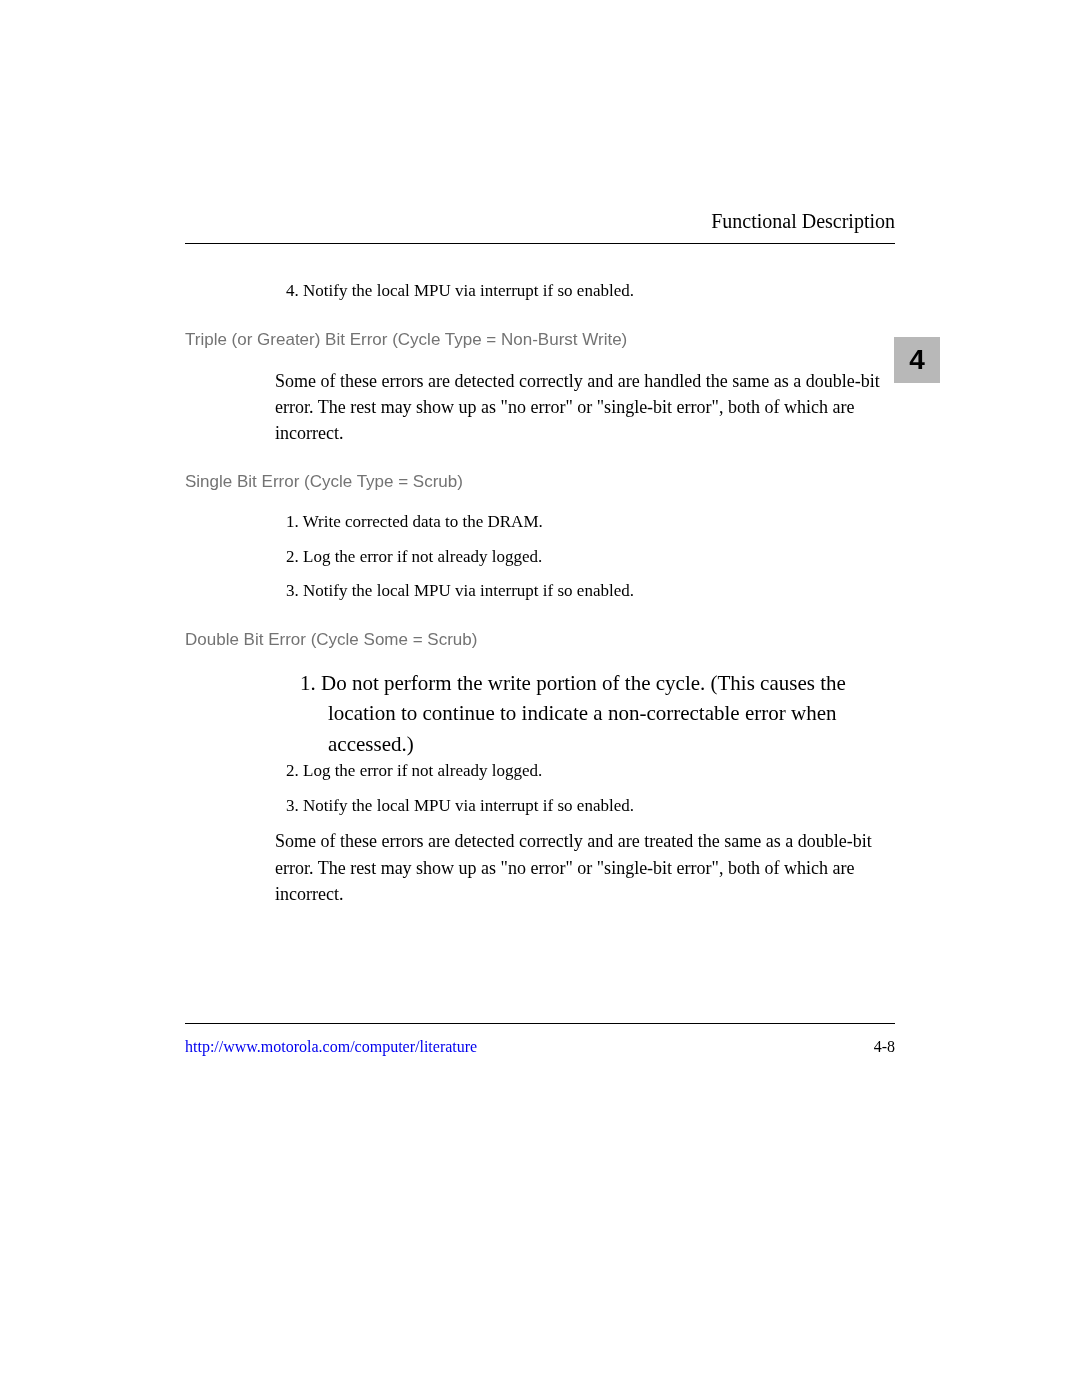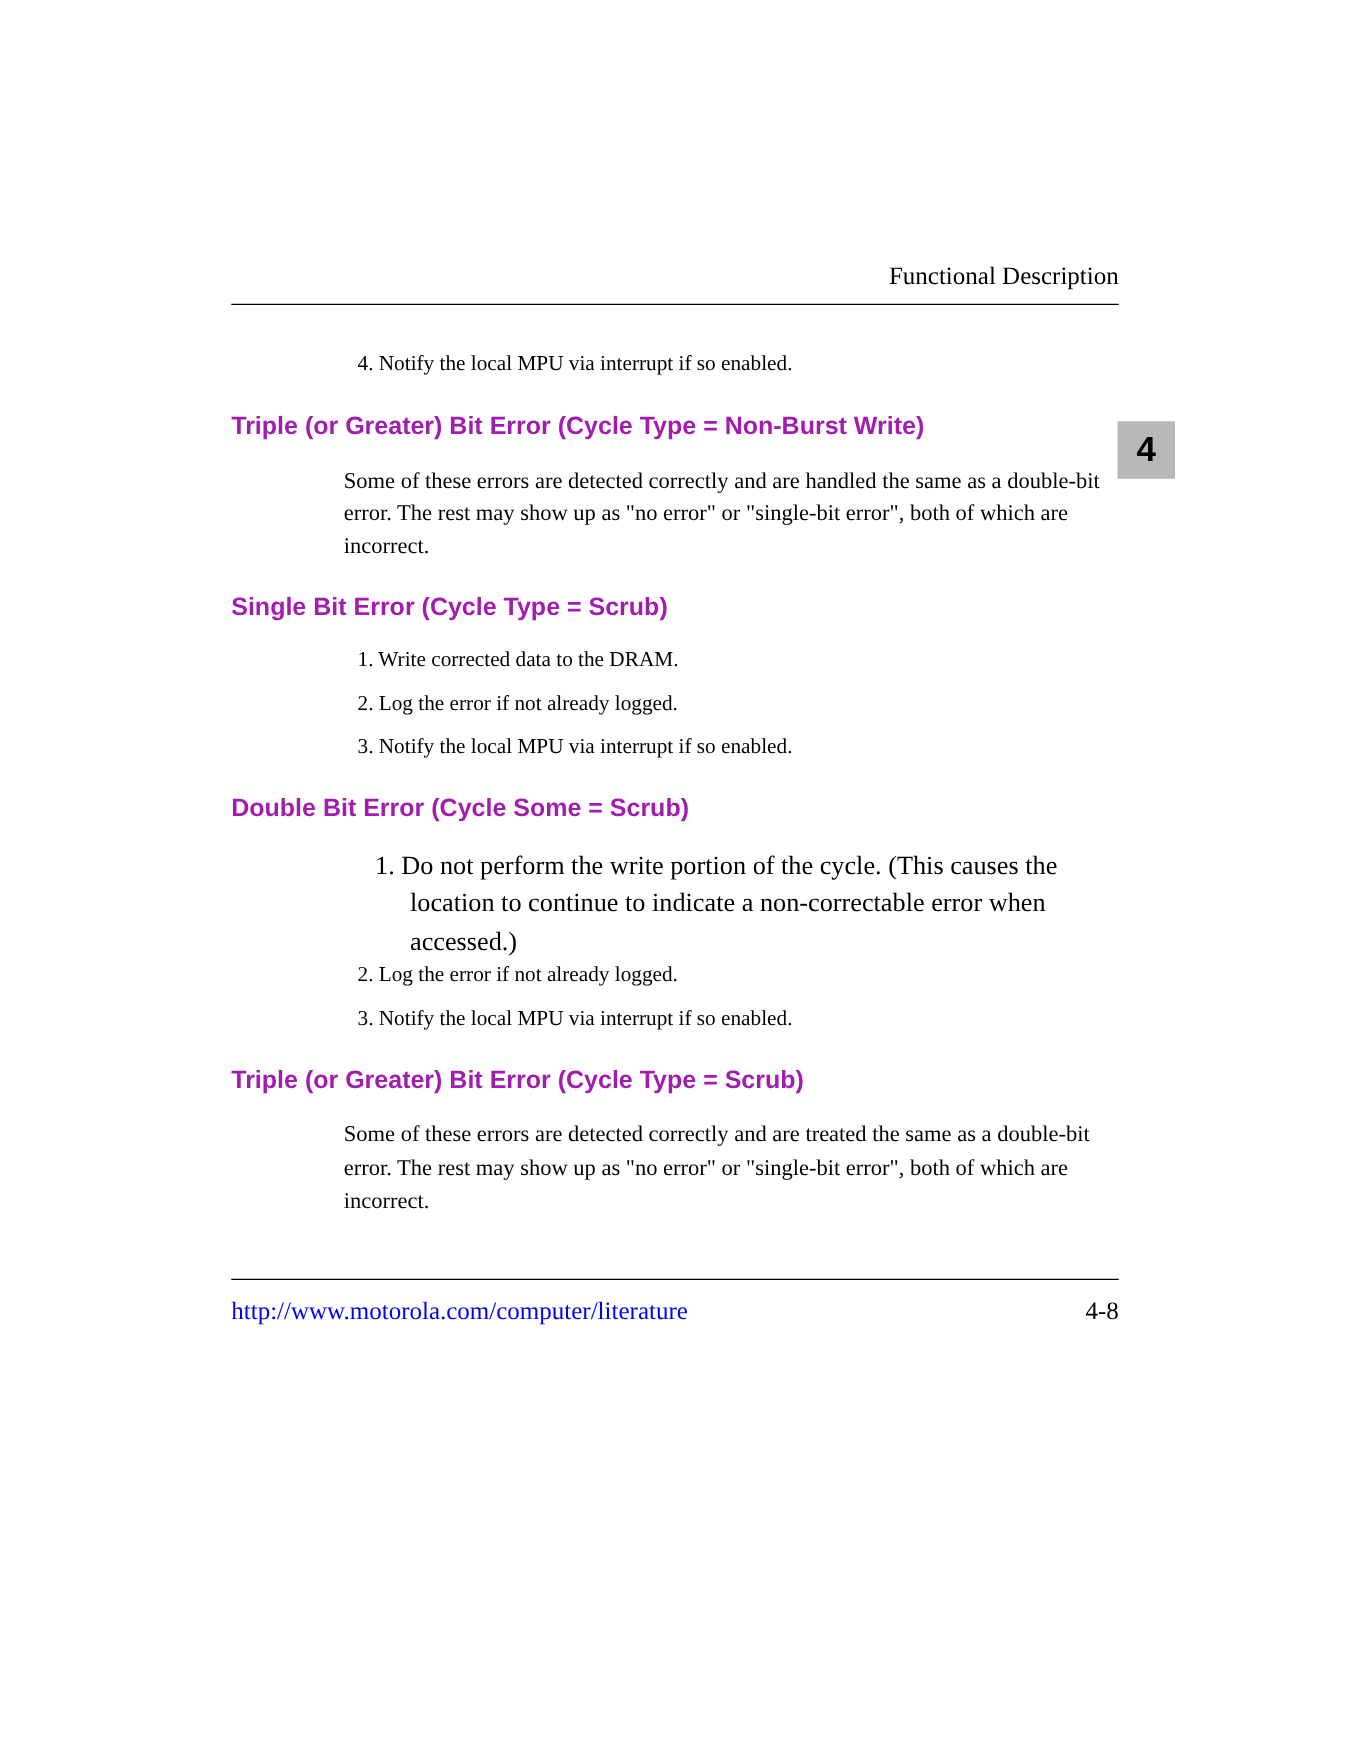--- a/index.html
+++ b/index.html
@@ -67,23 +67,23 @@
       font-size: 21px;
       font-family: 'Times New Roman', Times, serif;
       color: #000;
       line-height: 1.45;
       margin-left: 115px;
       padding-left: 28px;
       text-indent: -28px;
     }
     .section-heading {
       font-family: Arial, Helvetica, sans-serif;
-      font-weight: bold;
-      font-size: 20px;
-      color: #a21caf;
+      font-weight: normal;
+      font-size: 17px;
+      color: #737373;
       margin-top: 26px;
       margin-bottom: 18px;
     }
     .body-para {
       font-size: 18px;
       font-family: 'Times New Roman', Times, serif;
       color: #000;
       line-height: 1.45;
       margin-left: 90px;
       margin-bottom: 12px;
@@ -98,21 +98,21 @@
     .footer-rule {
       border: none;
       border-top: 1.5px solid #000;
       width: 100%;
       margin-bottom: 14px;
     }
     .footer-row {
       display: flex;
       justify-content: space-between;
       align-items: baseline;
-      font-size: 20px;
+      font-size: 16px;
       gap: 12px;
     }
     .footer-link {
       color: #0000ee;
       font-family: 'Times New Roman', Times, serif;
       text-decoration: none;
     }
     .footer-page {
       font-family: 'Times New Roman', Times, serif;
       color: #000;
@@ -136,21 +136,20 @@
     <div class="section-heading">Single Bit Error (Cycle Type = Scrub)</div>
     <div class="ordered-item">1. Write corrected data to the DRAM.</div>
     <div class="ordered-item">2. Log the error if not already logged.</div>
     <div class="ordered-item">3. Notify the local MPU via interrupt if so enabled.</div>
 
     <div class="section-heading">Double Bit Error (Cycle Some = Scrub)</div>
     <div class="ordered-item-wrap">1. Do not perform the write portion of the cycle. (This causes the location to continue to indicate a non-correctable error when accessed.)</div>
     <div class="ordered-item">2. Log the error if not already logged.</div>
     <div class="ordered-item">3. Notify the local MPU via interrupt if so enabled.</div>
 
-    <div class="section-heading">Triple (or Greater) Bit Error (Cycle Type = Scrub)</div>
     <div class="body-para">Some of these errors are detected correctly and are treated the same as a double-bit error. The rest may show up as "no error" or "single-bit error", both of which are incorrect.</div>
   </div>
 </div>
 
 <div class="chapter-tab">4</div>
 
 <div class="footer">
   <hr class="footer-rule">
   <div class="footer-row">
     <a class="footer-link">http://www.motorola.com/computer/literature</a>

